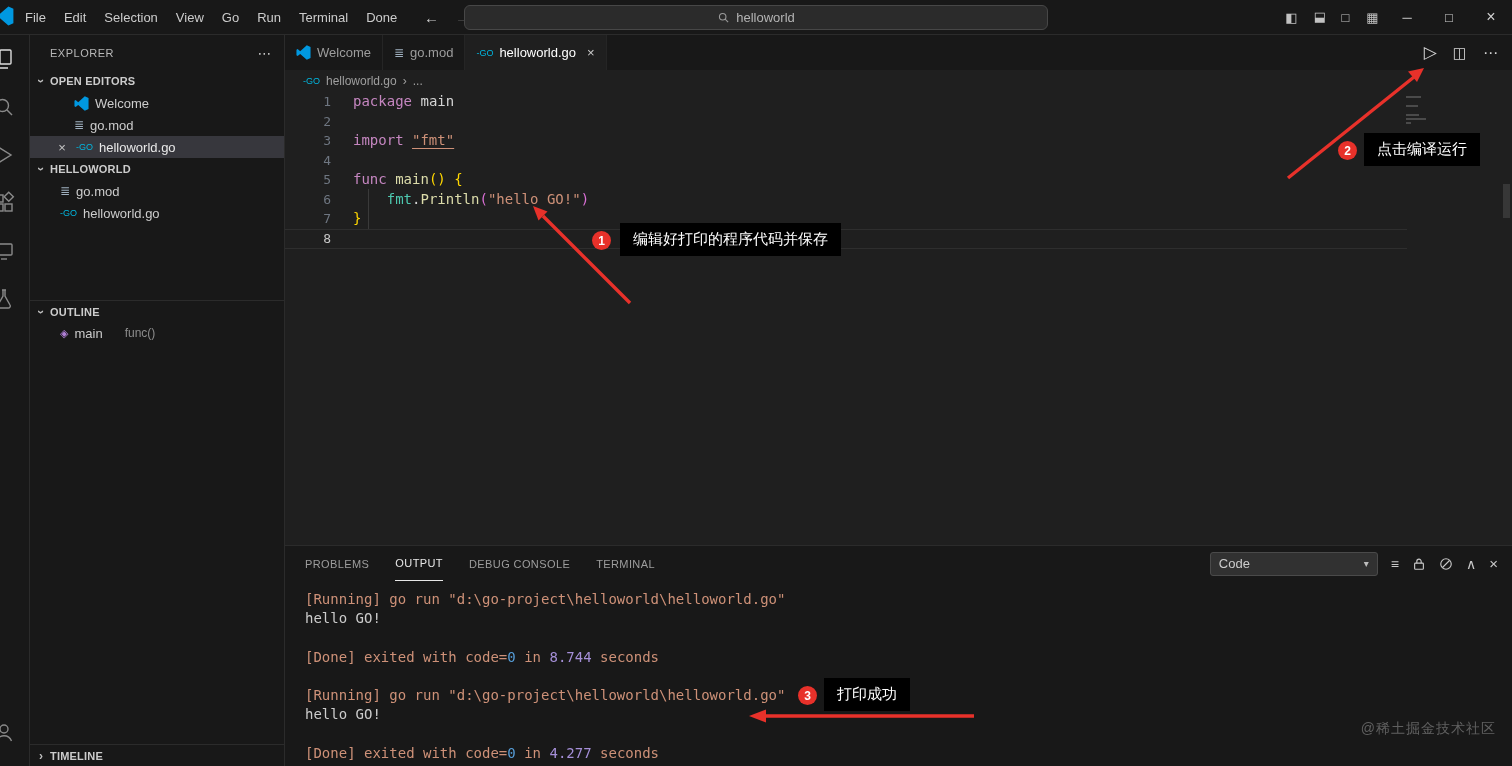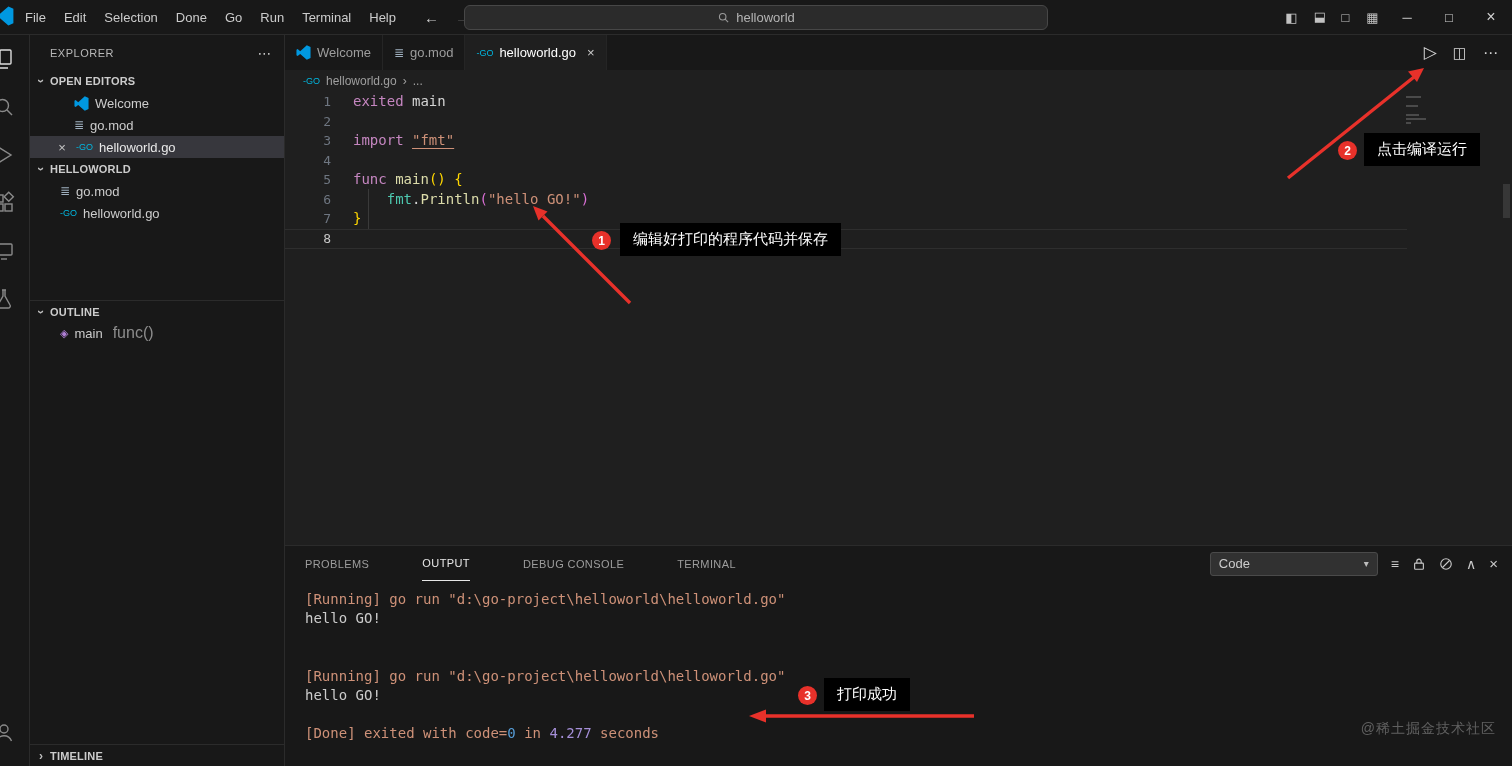--- a/index.html
+++ b/index.html
@@ -44,21 +44,21 @@
   .chev.down { transform:rotate(90deg); }
   .section-header { height:22px; display:flex; align-items:center; gap:3px; padding-left:5px;
     font-weight:700; font-size:11px; color:#cccccc; letter-spacing:.2px; flex:none; }
   .sb-item { height:22px; display:flex; align-items:center; gap:6px; padding-left:44px; flex:none; }
   .sb-item.shallow { padding-left:30px; }
   .sb-item.selected { background:#37373d; padding-left:24px; color:#e8e8e8; }
   .sb-item .close-x { width:16px; text-align:center; color:#c5c5c5; font-size:13px; }
   .go-badge { color:#00b7e0; font-weight:400; font-size:9px; letter-spacing:0; }
   .gomod-ico { color:#9fb0bf; font-size:12px; }
   .sym-ico { color:#b180d7; font-size:11px; }
-  .outline-detail { color:#8c8c8c; margin-left:4px; font-size:16px; }
+  .outline-detail { color:#8c8c8c; margin-left:16px; font-size:12px; }
   .sb-spacer { flex:1; }
   .bordered-top { border-top:1px solid #2b2b2b; }
   .vsc-ico svg { display:block; }
 
   
   .editor-col { flex:1; min-width:0; display:flex; flex-direction:column; background:#1f1f1f; position:relative; }
   .tabstrip { height:35px; background:#181818; display:flex; align-items:stretch; flex:none; }
   .tab { display:flex; align-items:center; gap:6px; padding:0 11px; font-size:13px;
     color:#9d9d9d; border-right:1px solid #252525; background:#181818; }
   .tab.active { background:#1f1f1f; color:#ffffff; }
@@ -81,21 +81,21 @@
   .minimap i { display:block; height:2px; background:#4a4a4a; margin-bottom:2.4px; }
   .scroll-thumb { position:absolute; right:2px; top:92px; width:7px; height:34px; background:#4a4a4a; opacity:.55; }
 
   .tk-kw{color:#c586c0} .tk-fg{color:#d4d4d4} .tk-fn{color:#dcdcaa} .tk-ns{color:#4ec9b0}
   .tk-str{color:#ce9178} .tk-strlink{color:#ce9178;text-decoration:underline;text-underline-offset:3px}
   .tk-b1{color:#ffd700} .tk-b2{color:#da70d6}
   .tk-orange{color:#ce9178} .tk-white{color:#cccccc} .tk-blue{color:#569cd6} .tk-purple{color:#a58fd8}
 
   
   .panel { height:221px; background:#181818; border-top:1px solid #2b2b2b; display:flex; flex-direction:column; flex:none; }
-  .panel-header { height:35px; display:flex; align-items:center; padding:0 14px 0 20px; flex:none;gap:27px; }
+  .panel-header { height:35px; display:flex; align-items:center; padding:0 14px 0 20px; flex:none; }
   .panel-tab { font-size:11px; letter-spacing:.4px; color:#9d9d9d; margin-right:26px; height:35px;
     display:flex; align-items:center; }
   .panel-tab.active { color:#e7e7e7; border-bottom:1px solid #e7e7e7; }
   .panel-actions { margin-left:auto; display:flex; align-items:center; gap:13px; color:#c8c8c8; }
   .channel-select { width:168px; height:24px; background:#313131; border:1px solid #4a4a4a; border-radius:3px;
     display:flex; align-items:center; padding:0 8px; font-size:13px; color:#cccccc; }
   .channel-select .dd { margin-left:auto; font-size:10px; color:#bdbdbd; }
   .pa-ico { font-size:14px; }
   .pa-ico svg { stroke:currentColor; fill:none; stroke-width:1.3; display:block; }
   .panel-body { flex:1; overflow:hidden; font-family:"DejaVu Sans Mono","Liberation Mono",monospace;
@@ -115,25 +115,25 @@
 
 <div class="screen">
 
   <div class="titlebar">
     <span class="logo-clip"><svg width="20" height="20" viewBox="0 0 100 100">
           <path fill="#0098e0" d="M72 2 28 41 11 27 3 31v38l8 4 17-13 44 38 25-12V14Z"></path>
         </svg></span>
     <span class="menu-item">File</span>
     <span class="menu-item">Edit</span>
     <span class="menu-item">Selection</span>
-    <span class="menu-item">Done</span>
+    <span class="menu-item">View</span>
     <span class="menu-item">Go</span>
     <span class="menu-item">Run</span>
     <span class="menu-item">Terminal</span>
-    <span class="menu-item">Help</span>
+    <span class="menu-item">Done</span>
 
     <span class="tb-nav">
       <span>←</span>
       <span class="disabled">→</span>
     </span>
 
     <div class="search-box">
       <svg width="13" height="13" viewBox="0 0 24 24" style="stroke:#9a9a9a;fill:none;stroke-width:2">
           <circle cx="10.5" cy="10.5" r="6"></circle>
           <path d="M15 15l5.5 5.5"></path>
@@ -290,21 +290,21 @@
       <div class="breadcrumb">
         <span class="go-badge">-GO</span>
         <span>helloworld.go</span>
         <span>›</span>
         <span>...</span>
       </div>
 
       <div class="code-area">
         <div class="code-line">
             <span class="ln">1</span>
-            <span class="lc"><span class="tk-kw">exited</span><span class="tk-fg"> </span><span class="tk-fg">main</span></span>
+            <span class="lc"><span class="tk-kw">package</span><span class="tk-fg"> </span><span class="tk-fg">main</span></span>
           </div>
         <div class="code-line">
             <span class="ln">2</span>
             <span class="lc"></span>
           </div>
         <div class="code-line">
             <span class="ln">3</span>
             <span class="lc"><span class="tk-kw">import</span><span class="tk-fg"> </span><span class="tk-strlink">"fmt"</span></span>
           </div>
         <div class="code-line">
@@ -366,20 +366,21 @@
                 </svg>
               </span>
             <span class="pa-ico">∧</span>
             <span class="pa-ico" style="font-size:15px">×</span>
           </div>
         </div>
         <div class="panel-body">
           <div class="out-line"><span class="tk-orange">[Running] go run "d:\go-project\helloworld\helloworld.go"</span></div>
           <div class="out-line"><span class="tk-white">hello GO!</span></div>
           <div class="out-line"></div>
+          <div class="out-line"><span class="tk-orange">[Done] exited with code=</span><span class="tk-blue">0</span><span class="tk-orange"> in </span><span class="tk-purple">8.744</span><span class="tk-orange"> seconds</span></div>
           <div class="out-line"></div>
           <div class="out-line"><span class="tk-orange">[Running] go run "d:\go-project\helloworld\helloworld.go"</span></div>
           <div class="out-line"><span class="tk-white">hello GO!</span></div>
           <div class="out-line"></div>
           <div class="out-line"><span class="tk-orange">[Done] exited with code=</span><span class="tk-blue">0</span><span class="tk-orange"> in </span><span class="tk-purple">4.277</span><span class="tk-orange"> seconds</span></div>
         </div>
       </div>
     </div>
   </div>
 

